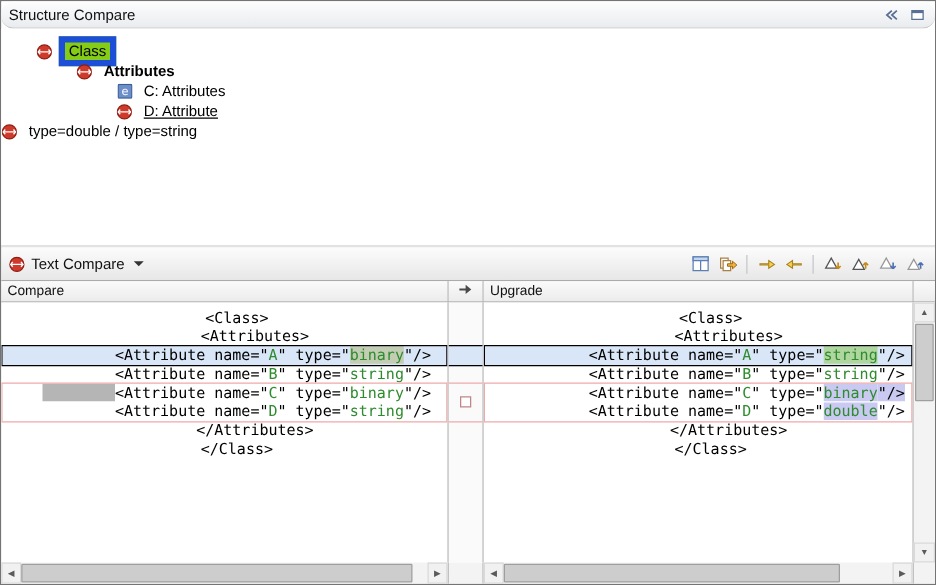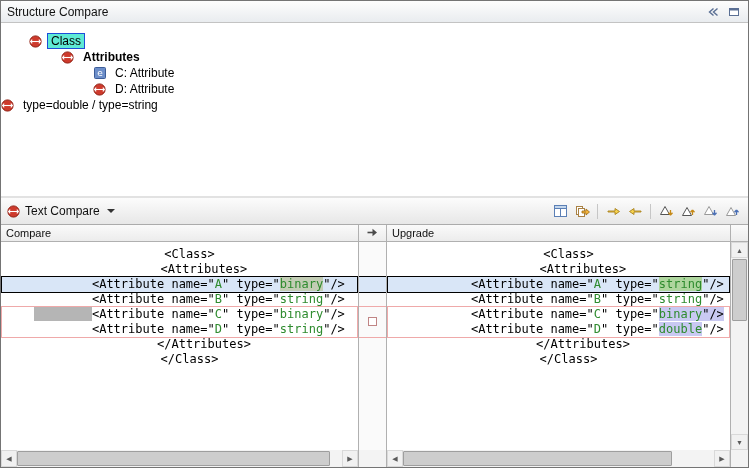--- a/index.html
+++ b/index.html
@@ -2,32 +2,32 @@
 <html style="--selected_bg: #d9e6f7; --value_green: #2e8b2e; --word_hl_left: #c2cdb4; --word_hl_right: #aed69e; --lavender: #c9c9f2; --gray_hl: #b5b5b5; --region_border: #efa9a9; --selection_border: #000000;"><head>
 <meta charset="utf-8">
 <style>
   html,body{margin:0;padding:0;background:#ffffff;}
   .window{width:749px;height:468px;box-sizing:border-box;border:1px solid #747474;
     display:flex;flex-direction:column;background:#fff;
     font-family:"Liberation Sans",sans-serif;position:relative;overflow:hidden;}
 
   
   .panel-header{flex:0 0 21px;display:flex;align-items:center;
-    background:linear-gradient(#fdfdfd,#e9ecef);border-bottom:1px solid #c3c3c3;padding:0 6px;}
+    background:linear-gradient(#fdfdfd,#e9ecef);border-bottom:1px solid #c3c3c3;padding:0 6px;border-radius:10px;}
   .ph-title{font-size:12px;color:#111;}
   .ph-icons{margin-left:auto;display:flex;gap:4px;align-items:center;}
   .hicon{width:17px;height:16px;display:inline-flex;align-items:center;justify-content:center;}
 
   
   .struct-panel{flex:0 0 195px;display:flex;flex-direction:column;background:#fff;}
   .tree{flex:1;padding-top:10px;overflow:hidden;background:#fff;}
   .tree-row{height:16px;display:flex;align-items:center;gap:5px;font-size:12px;color:#000;}
   .titem-icon{display:inline-flex;width:13px;height:13px;align-items:center;justify-content:center;}
   .titem-label{padding:0 3px;border:1px solid transparent;white-space:pre;}
-  .titem-label.selected{border:1px solid #1d4ed8;background:#5eead4;}
+  .titem-label.selected{border:5px solid #1d4ed8;background:#84cc16;}
 
   .sash{flex:0 0 2px;background:#e2e2e2;}
 
   
   .tc-panel{flex:1;display:flex;flex-direction:column;min-height:0;text-align:center;}
   .tc-header{flex:0 0 26px;display:flex;align-items:center;
     background:linear-gradient(#fcfcfc,#e7e7e7);border-bottom:1px solid #ababab;padding:0 6px;gap:5px;}
   .tc-title{font-size:12px;color:#111;}
   .caret{width:0;height:0;border-left:4px solid transparent;border-right:4px solid transparent;
     border-top:4px solid #333;margin-left:2px;}
@@ -131,23 +131,23 @@
           </span>
           <span class="titem-label">Attributes</span>
         </div>
         <div class="tree-row" style="padding-left: 92px;">
           <span class="titem-icon">
             <svg width="12" height="12">
               <rect x="0.5" y="0.5" width="11" height="11" rx="1" fill="#6c8ec9" stroke="#3c5c98"></rect>
               <text x="6" y="9.2" font-size="9" font-family="DejaVu Sans, sans-serif" fill="#fff" text-anchor="middle">e</text>
             </svg>
           </span>
-          <span class="titem-label">C: Attribute</span>
-        </div>
-        <div class="tree-row" style="padding-left: 92px;">
+          <span class="titem-label">C: Attributes</span>
+        </div>
+        <div class="tree-row" style="padding-left: 92px; text-decoration: underline;">
           <span class="titem-icon">
             <svg width="13" height="13" viewBox="0 0 13 13">
               <circle cx="6.5" cy="6.5" r="5.6" fill="#ce3a2c" stroke="#8e1d10"></circle>
               <path d="M3.2 4.6 L1.6 6.5 L3.2 8.4 M9.8 4.6 L11.4 6.5 L9.8 8.4" fill="none" stroke="#fff" stroke-width="1.1"></path>
               <path d="M2 6.5 H11" stroke="#fff" stroke-width="1.1"></path>
             </svg>
           </span>
           <span class="titem-label">D: Attribute</span>
         </div>
         <div class="tree-row" style="">

